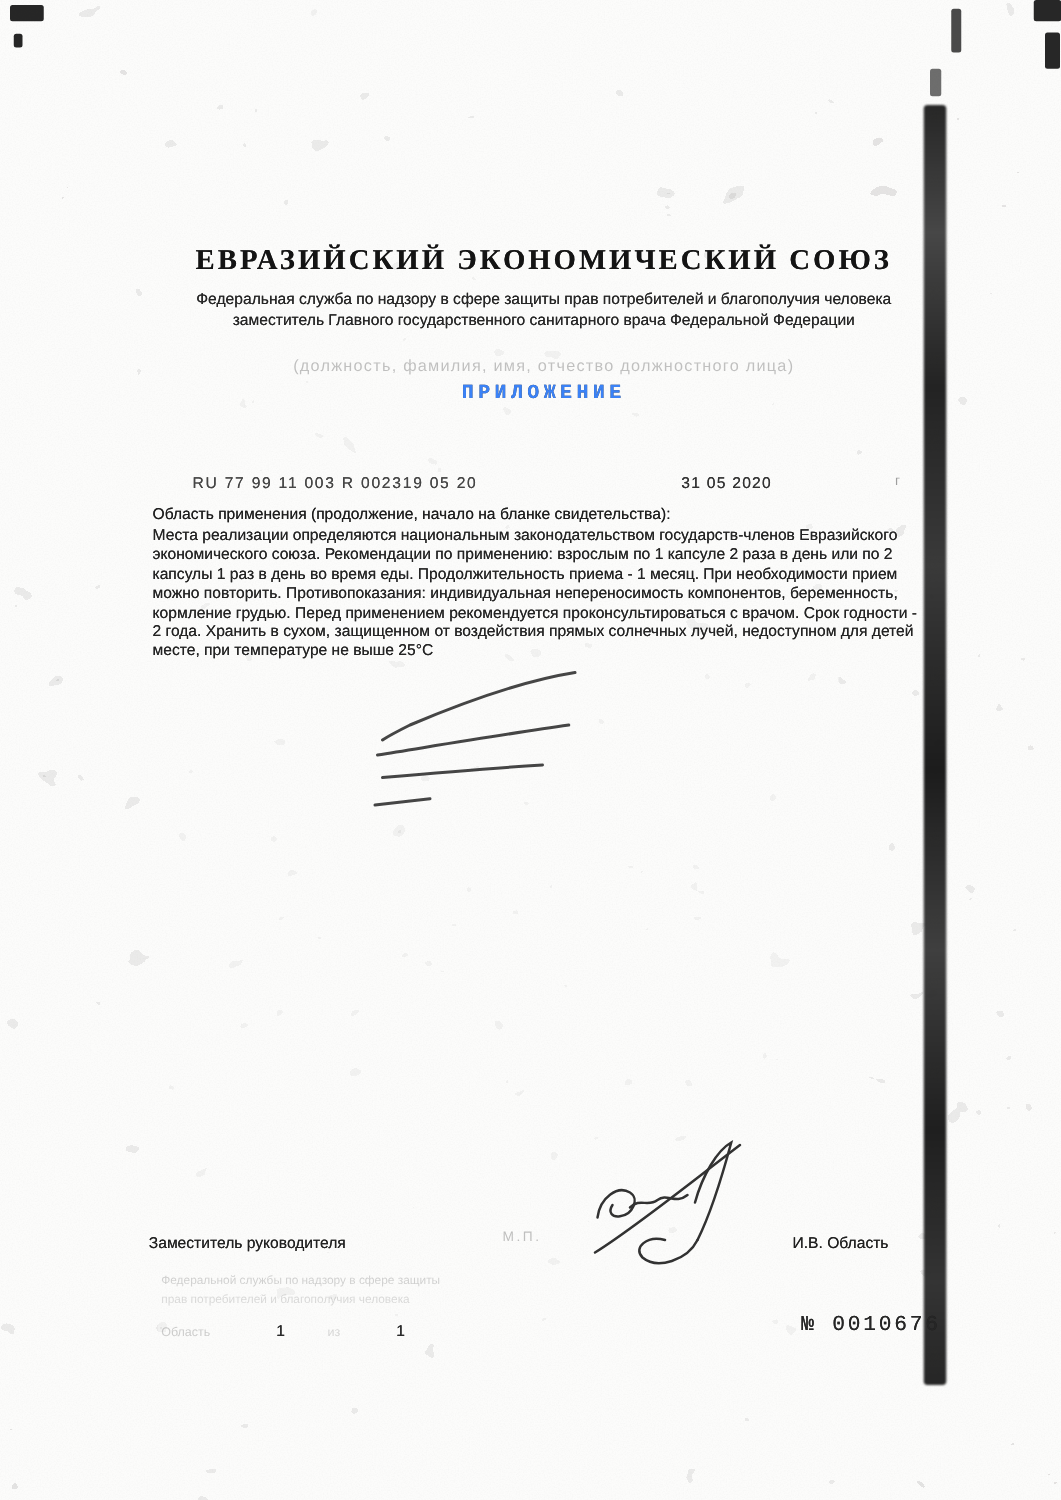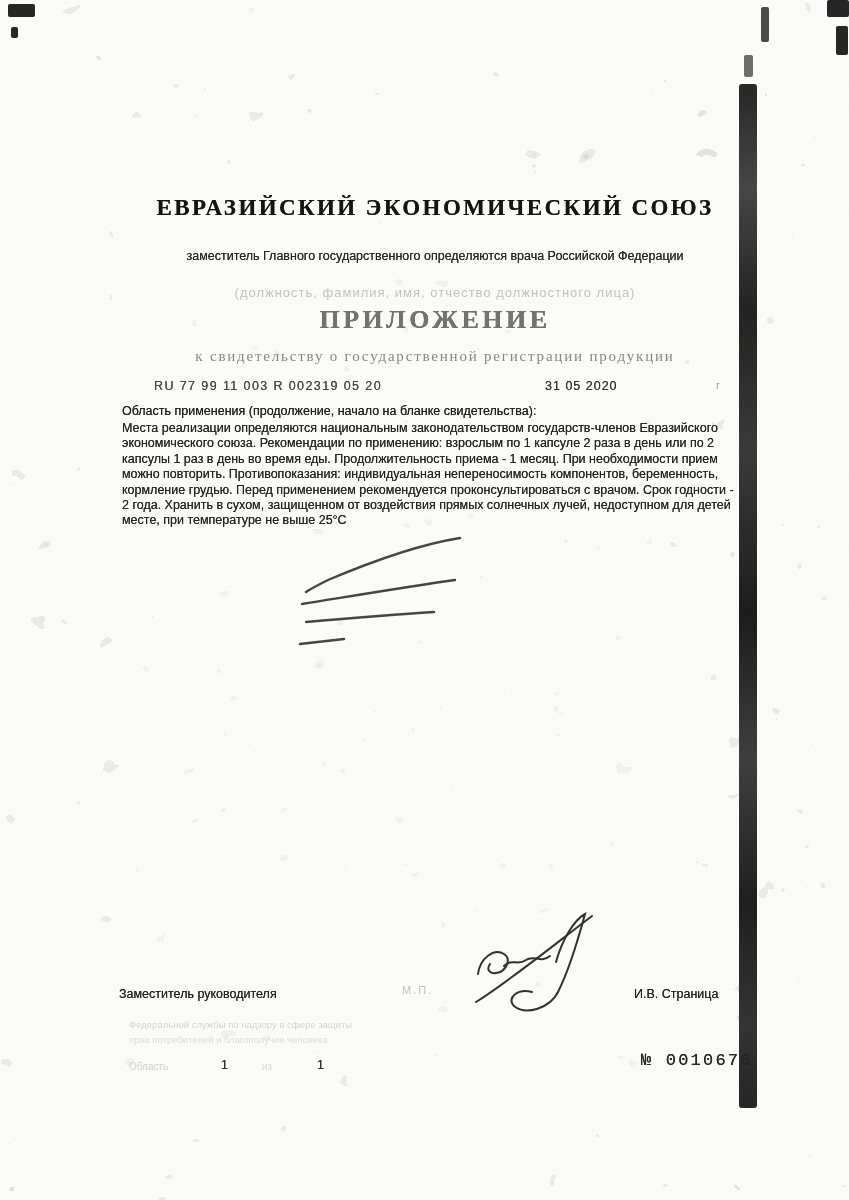--- a/index.html
+++ b/index.html
@@ -10,22 +10,22 @@
   .ctr{left:31px;right:10px;text-align:center}
   .scan{text-shadow:0 0 .5px rgba(25,25,25,.85)}
 
   .union-title{top:195px;font-family:"Liberation Serif",serif;font-weight:700;font-size:23px;
                letter-spacing:2.4px;color:#141414;filter:blur(.35px)}
   .line-sm{font-size:12.5px;color:#262626}
   .agency{top:232px}
   .official{top:249px}
   .country{top:265px;font-weight:600}
   .caption-faint{top:285px;font-size:13px;letter-spacing:1px;color:#555;opacity:.35;filter:blur(.3px)}
-  .doc-title{top:305px;font-family:Liberation Serif, serif;font-weight:700;font-size:26px;
-             letter-spacing:3.5px;color:#737373;filter:blur(.3px)}
+  .doc-title{top:305px;font-family:Liberation Mono, monospace;font-weight:700;font-size:16px;
+             letter-spacing:3.5px;color:#3b82f6;filter:blur(.3px)}
   .subtitle{top:348px;font-family:"Liberation Serif",serif;font-size:15px;letter-spacing:1.8px;
             color:#3a3a3a;opacity:.62;filter:blur(.45px)}
   .regnum{left:154px;top:379px;font-size:12.5px;letter-spacing:1.4px;color:#333;opacity:.9}
   .regdate{left:545px;top:379px;font-size:12.5px;letter-spacing:1px;color:#333}
   .datesuffix{left:716px;top:379px;font-size:11px;color:#444;opacity:.5}
   .sect-heading{left:122px;top:404px;width:622px;font-size:12.5px;font-weight:400;color:#1d1d1d}
   .para{left:122px;top:421px;width:620px;font-size:12.5px;line-height:15.4px;color:#242424}
 
   .scribble{left:292px;top:530px}
   .signature{left:464px;top:910px}
@@ -84,25 +84,25 @@
 
   <div class="abs right-band"></div>
   <div class="abs blob b1"></div>
   <div class="abs blob b2"></div>
   <div class="abs blob b3"></div>
   <div class="abs blob b4"></div>
   <div class="abs blob b5"></div>
   <div class="abs blob b6"></div>
 
   <div class="abs ctr union-title scan">ЕВРАЗИЙСКИЙ ЭКОНОМИЧЕСКИЙ СОЮЗ</div>
-  <div class="abs ctr line-sm official scan">заместитель Главного государственного определяются врача Российской Федерации</div>
+  <div class="abs ctr line-sm agency scan">Федеральная служба по надзору в сфере защиты прав потребителей и благополучия человека</div>
+  <div class="abs ctr line-sm official scan">заместитель Главного государственного санитарного врача Федеральной Федерации</div>
   <div class="abs ctr caption-faint">(должность, фамилия, имя, отчество должностного лица)</div>
 
   <div class="abs ctr doc-title scan">ПРИЛОЖЕНИЕ</div>
-  <div class="abs ctr subtitle">к свидетельству о государственной регистрации продукции</div>
   <div class="abs regnum scan">RU 77 99 11 003 R 002319 05 20</div>
   <div class="abs regdate scan">31 05 2020</div>
   <div class="abs datesuffix">г</div>
 
   <div class="abs sect-heading scan">Область применения (продолжение, начало на бланке свидетельства):</div>
   <div class="abs para scan">Места реализации определяются национальным законодательством государств-членов Евразийского экономического союза. Рекомендации по применению: взрослым по 1 капсуле 2 раза в день или по 2 капсулы 1 раз в день во время еды. Продолжительность приема - 1 месяц. При необходимости прием можно повторить. Противопоказания: индивидуальная непереносимость компонентов, беременность, кормление грудью. Перед применением рекомендуется проконсультироваться с врачом. Срок годности - 2 года. Хранить в сухом, защищенном от воздействия прямых солнечных лучей, недоступном для детей месте, при температуре не выше 25°С</div>
 
   <svg class="abs scribble" width="185" height="128" viewBox="0 0 185 128">
     <g fill="none" stroke="#1e1e1e" stroke-width="2.4" stroke-linecap="round" opacity="0.82">
       <path d="M168 8 C130 14 88 28 36 50 C28 54 20 58 14 62"></path>
@@ -117,21 +117,21 @@
       <path d="M14 64 C16 48 30 38 40 44 C48 49 42 62 32 63 C26 64 22 60 26 54"></path>
       <path d="M40 56 C48 48 54 56 62 50 C70 44 76 54 86 46"></path>
       <path d="M92 52 C98 30 110 10 121 4 C114 30 104 62 94 82"></path>
       <path d="M94 82 C86 98 62 106 50 96 C42 88 54 78 68 82"></path>
       <path d="M12 92 C44 72 86 38 128 6"></path>
     </g>
   </svg>
 
   <div class="abs position-title scan">Заместитель руководителя</div>
   <div class="abs seal">М.П.</div>
-  <div class="abs signer scan">И.В. Страница</div>
+  <div class="abs signer scan">И.В. Область</div>
   <div class="abs faint1">Федеральной службы по надзору в сфере защиты</div>
   <div class="abs faint2">прав потребителей и благополучия человека</div>
 
   <div class="abs pg-label">Область</div>
   <div class="abs pg-cur scan">1</div>
   <div class="abs pg-of">из</div>
   <div class="abs pg-tot scan">1</div>
   <div class="abs form-num scan">№ 0010676</div>
 
 </div>

